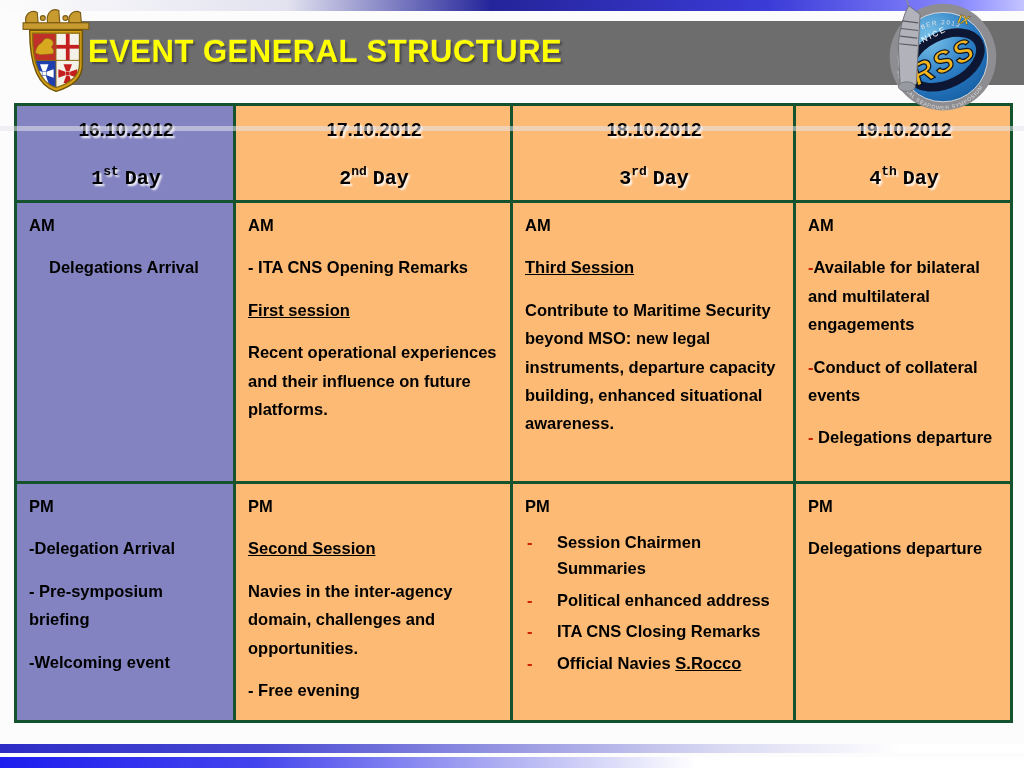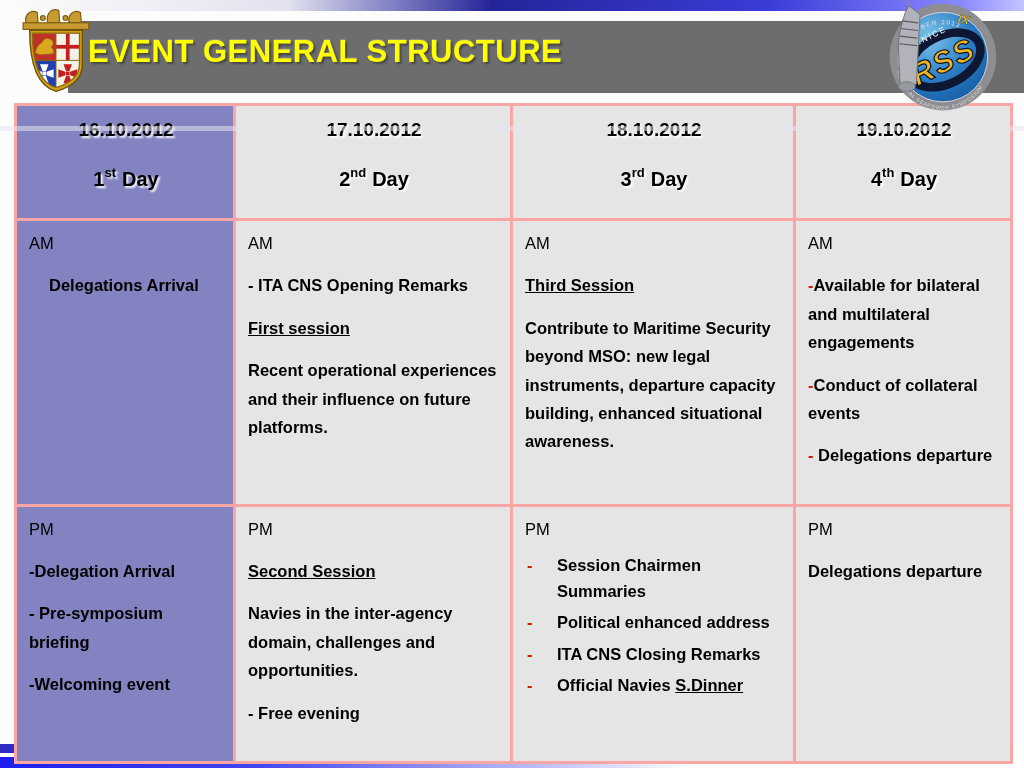--- a/index.html
+++ b/index.html
@@ -5,46 +5,46 @@
   html,body{margin:0;padding:0;background:#ffffff;}
   .slide{position:relative;width:1024px;height:768px;background:#fcfcfc;overflow:hidden;
          font-family:"Liberation Sans","DejaVu Sans",sans-serif;color:#000;}
 
   
   .top-strip{position:absolute;left:0;top:0;width:1024px;height:11px;
     background:linear-gradient(to right, rgba(255,255,255,0) 0%, rgba(40,40,150,0.12) 28%,
       #24249a 48%, #3b3bd8 75%, #8a8aff 94%, #c4c4ff 100%);}
 
   
-  .header-bar{position:absolute;left:68px;top:21px;width:956px;height:72px;background:#6d6d6d;}
+  .header-bar{position:absolute;left:68px;top:21px;width:956px;height:64px;background:#6d6d6d;}
   .title{margin:0;position:absolute;left:20px;top:13px;font-size:31px;font-weight:bold;
     color:#ffff00;letter-spacing:.5px;
     text-shadow:2px 2px 2px rgba(0,0,0,0.35), 0 -1px 1px rgba(255,255,255,0.25);}
 
   .crest{position:absolute;left:8px;top:4px;width:96px;height:94px;z-index:8;}
   .badge{position:absolute;left:876px;top:0px;width:132px;height:118px;z-index:8;}
 
   
   table.schedule{position:absolute;left:14px;top:103px;width:996px;height:597px;
     border-collapse:collapse;table-layout:fixed;z-index:2;}
-  table.schedule td, table.schedule th{border:3px solid #fca5a5;vertical-align:top;
-    padding:6px 10px 20px 12px;font-size:16.5px;line-height:1.72;}
+  table.schedule td, table.schedule th{border:3px solid #14532d;vertical-align:top;
+    padding:6px 10px 2px 12px;font-size:16.5px;line-height:1.72;}
   .c-purple{background:#8383c1;}
-  .c-yellow{background:#e5e5e5;}
+  .c-yellow{background:#fdba74;}
   th.hdr{vertical-align:middle;text-align:center;padding:4px 2px;}
   tr.header-row{height:94px;}
   tr.am-row{height:281px;}
   tr.pm-row{height:222px;}
   .hdate{font-size:19px;font-weight:bold;margin:2px 0 0;
     text-shadow:2px 2px 2px rgba(255,255,255,0.95);}
   .hday{font-size:20px;font-weight:bold;margin:15px 0 2px;
-    text-shadow:2px 2px 2px rgba(255,255,255,0.95);}
+    text-shadow:2px 2px 2px rgba(255,255,255,0.95);font-family:Liberation Mono, monospace;}
   .hday sup{font-size:13px;position:relative;top:-1px;}
   .dw{margin-left:6px;}
-  .lbl{font-weight:normal;margin:2px 0 10px;}
+  .lbl{font-weight:bold;margin:2px 0 10px;}
   .para{margin:14px 0;}
   .bold{font-weight:bold;}
   .ul{font-weight:bold;text-decoration:underline;}
   .indent{padding-left:20px;}
   .dash{color:#cc2200;font-weight:bold;}
   .bullet{display:flex;margin:6px 0;line-height:1.55;font-weight:bold;}
   .bullet .dash{flex:0 0 30px;padding-left:2px;}
 
   
   .faint-line{position:absolute;left:0;top:126px;width:1024px;height:5px;
@@ -218,21 +218,21 @@
         <div class="bullet">
               <span class="dash">-</span>
               <span>Political enhanced address</span>
             </div>
         <div class="bullet">
               <span class="dash">-</span>
               <span>ITA CNS Closing Remarks</span>
             </div>
         <div class="bullet">
               <span class="dash">-</span>
-              <span><span>Official Navies </span><span class="ul">S.Dinner</span></span>
+              <span><span>Official Navies </span><span class="ul">S.Rocco</span></span>
             </div>
       </td>
       <td class="c-yellow">
         <p class="lbl">PM</p>
         <p class="para bold">Delegations departure</p>
       </td>
     </tr>
   </tbody>
     </table>
 

